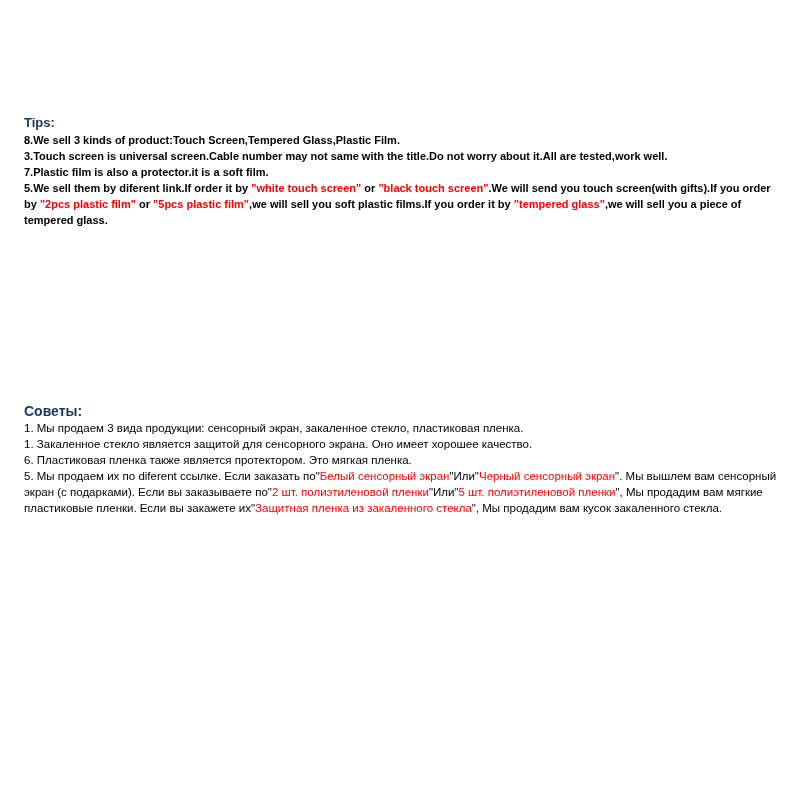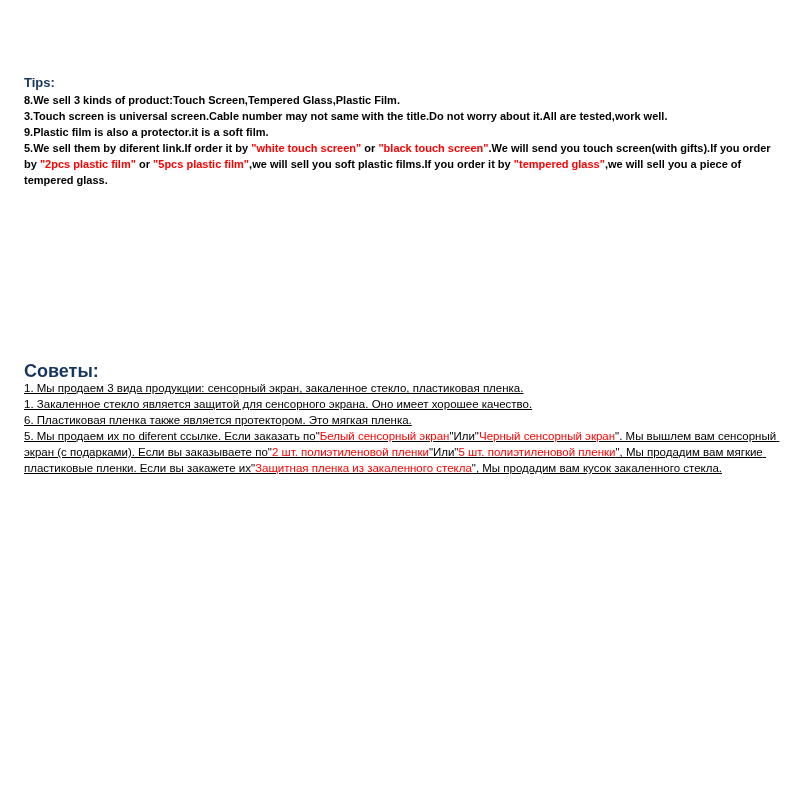--- a/index.html
+++ b/index.html
@@ -11,52 +11,52 @@
   *{margin:0;padding:0;box-sizing:border-box;}
   html,body{width:800px;height:800px;}
   body{
     background:var(--bg-color);
     font-family:"Liberation Sans","DejaVu Sans",sans-serif;
     color:var(--body-color);
     overflow:hidden;
   }
   .page{
     width:646px;height:800px;
-    padding:74px 18px 0 24px;
+    padding:114px 18px 0 24px;
   }
   .tips-section{width:758px;}
   .section-ru{margin-top:174px;}
   .heading{
     font-size:13px;
     font-weight:bold;
     color:var(--heading-color);
     line-height:18px;
   }
-  .section-ru .heading{font-size:18px;}
+  .section-ru .heading{font-size:14px;}
   .line{
     font-size:11px;
     line-height:16px;
     white-space:pre-wrap;
     color:var(--body-color);
   }
-  .section-ru .line{font-size:11.5px;text-decoration:underline;}
+  .section-ru .line{font-size:11.5px;}
   .line.bold{font-weight:bold;}
   .hl{color:var(--hl-color);}
 </style>
 </head>
 <body>
 
 <div class="page">
 
   <section class="tips-section section-en">
     <h2 class="heading">Tips:</h2>
     <div class="lines">
         <div class="line bold"><span class="">8.We sell 3 kinds of product:Touch Screen,Tempered Glass,Plastic Film.</span></div>
         <div class="line bold"><span class="">3.Touch screen is universal screen.Cable number may not same with the title.Do not worry about it.All are tested,work well.</span></div>
-        <div class="line bold"><span class="">9.Plastic film is also a protector.it is a soft film.</span></div>
+        <div class="line bold"><span class="">7.Plastic film is also a protector.it is a soft film.</span></div>
         <div class="line bold"><span class="">5.We sell them by diferent link.If order it by </span><span class="hl">"white touch screen"</span><span class=""> or </span><span class="hl">"black touch screen"</span><span class="">.We will send you touch screen(with gifts).If you order by </span><span class="hl">"2pcs plastic film"</span><span class=""> or </span><span class="hl">"5pcs plastic film"</span><span class="">,we will sell you soft plastic films.If you order it by </span><span class="hl">"tempered glass"</span><span class="">,we will sell you a piece of tempered glass.</span></div>
       </div>
   </section>
 
   <section class="tips-section section-ru">
     <h2 class="heading">Советы:</h2>
     <div class="lines">
         <div class="line"><span class="">1. Мы продаем 3 вида продукции: сенсорный экран, закаленное стекло, пластиковая пленка.</span></div>
         <div class="line"><span class="">1. Закаленное стекло является защитой для сенсорного экрана. Оно имеет хорошее качество.</span></div>
         <div class="line"><span class="">6. Пластиковая пленка также является протектором. Это мягкая пленка.</span></div>

